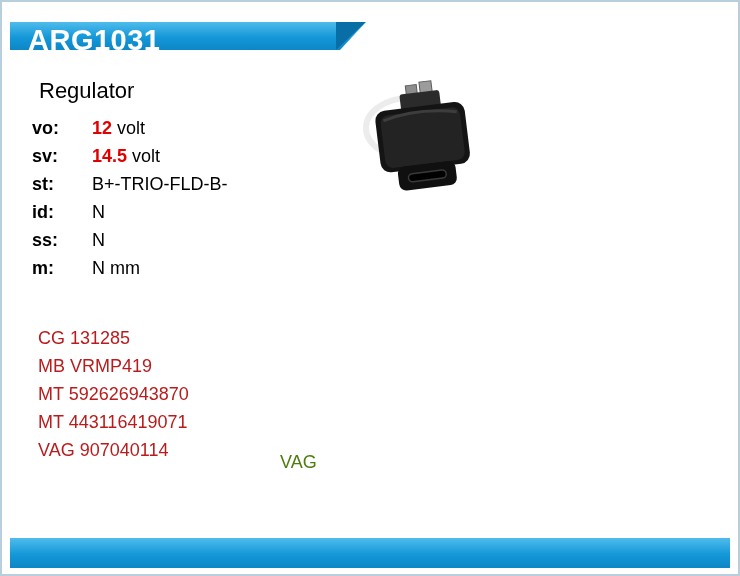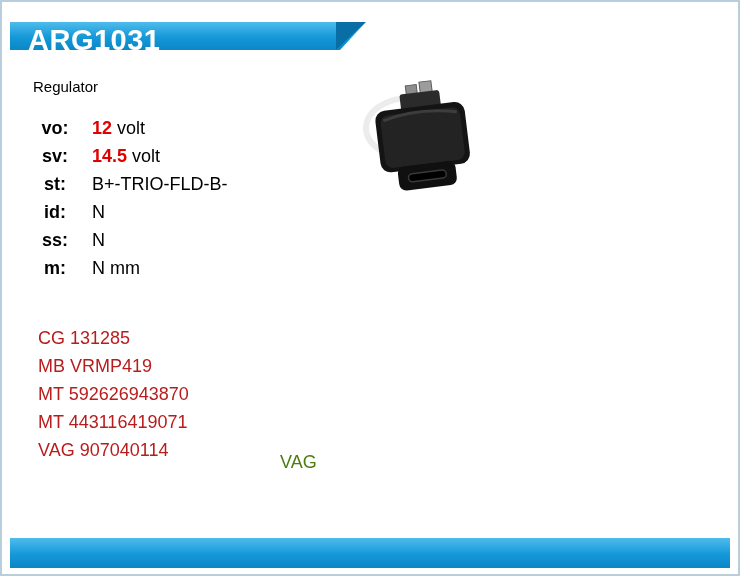--- a/index.html
+++ b/index.html
@@ -39,42 +39,42 @@
     right: 0;
     width: 30px;
     height: 100%;
     background: #0a6ea6;
     clip-path: polygon(0 0, 100% 0, 0 100%);
   }
 
   
   .product-name {
     position: absolute;
-    left: 31px;
+    left: 37px;
     top: 76px;
-    font-size: 15px;
+    font-size: 22px;
     color: #000000;
   }
 
   
   .specs {
     position: absolute;
     left: 30px;
     top: 112px;
     font-size: 18px;
     color: #000000;
   }
   .spec-row {
     display: flex;
     height: 28px;
     align-items: center;
   }
   .spec-label {
     width: 46px;
-    text-align: center;
+    text-align: left;
     font-weight: bold;
   }
   .spec-value { margin-left: 14px; white-space: pre; }
   .hl { color: #e00000; font-weight: bold; }
 
   
   .crossrefs {
     position: absolute;
     left: 36px;
     top: 322px;

